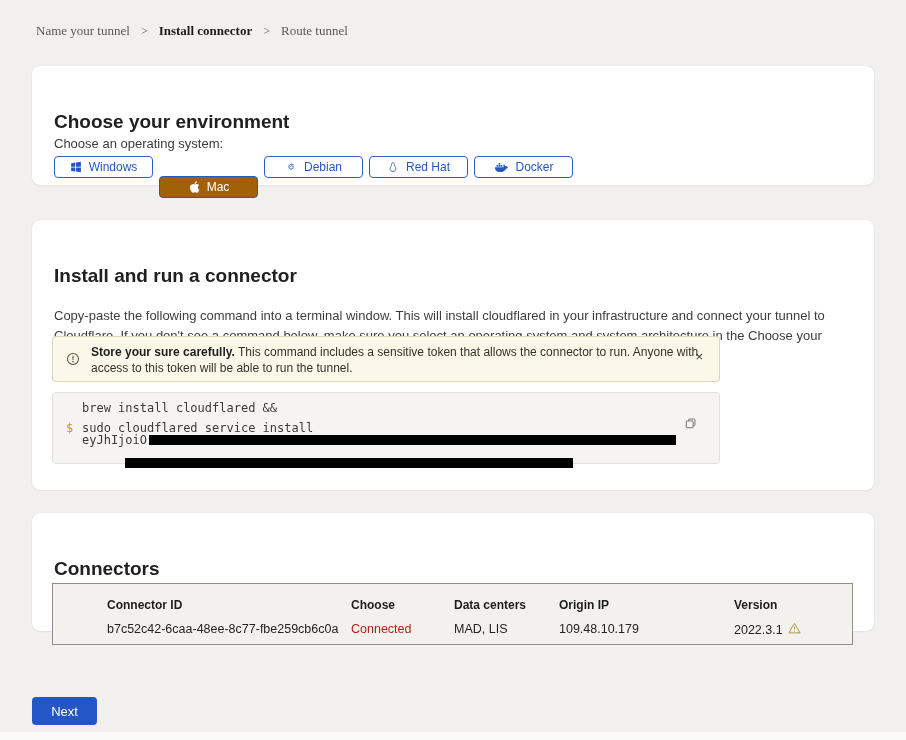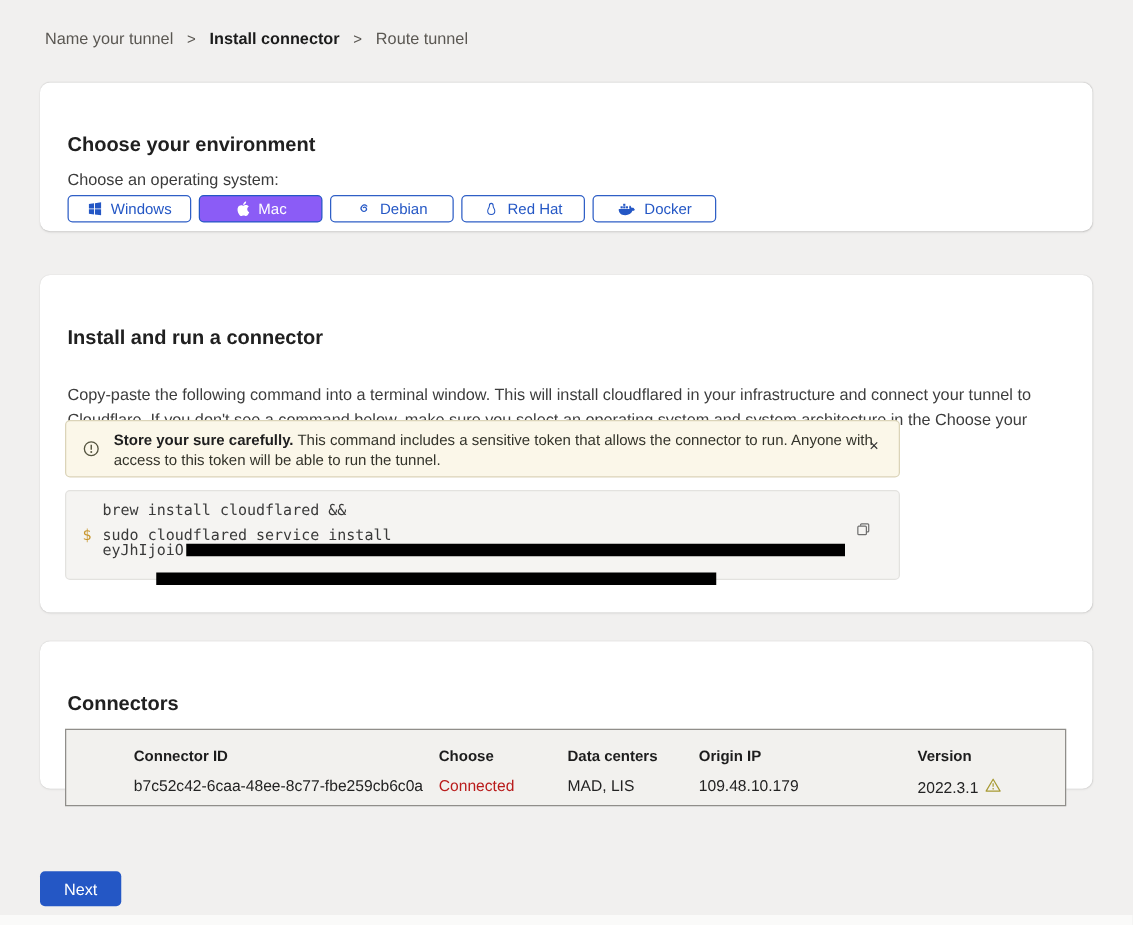--- a/index.html
+++ b/index.html
@@ -5,40 +5,40 @@
   * { box-sizing: border-box; }
   html,body { margin:0; padding:0; }
   body {
     width:906px; height:740px; position:relative;
     background:#f1f0ef; color:#1f1f1f;
     font-family:"Liberation Sans", sans-serif;
     overflow:hidden;
   }
 
   
-  .breadcrumb { position:absolute; left:36px; top:23px; display:flex; align-items:center; gap:11px; font-size:13px; color:#5a5752; }
+  .breadcrumb { position:absolute; left:36px; top:23px; display:flex; align-items:center; gap:11px; font-size:13px; color:#5a5752;font-family:Liberation Serif, serif; }
   .breadcrumb .crumb { cursor:pointer; }
   .breadcrumb .crumb.active { font-weight:bold; color:#1b1b1b; }
   .breadcrumb .sep { color:#5a5752; font-size:12px; }
 
   
   .card { position:absolute; left:32px; width:842px; background:#fff; border-radius:8px;
           box-shadow:0 0 1px rgba(0,0,0,.14), 0 1px 2px rgba(0,0,0,.05); }
   .card1 { top:66px; height:119px; }
   .card2 { top:220px; height:270px; }
   .card3 { top:513px; height:118px; }
-  .card-title { position:absolute; left:22px; top:29px; font-size:16px; font-weight:bold; color:#202020; }
+  .card-title { position:absolute; left:22px; top:29px; font-size:19px; font-weight:bold; color:#202020; }
 
   
   .os-label { position:absolute; left:22px; top:70px; font-size:13px; color:#3b3b3b; }
   .os-row { position:absolute; left:22px; top:90px; display:flex; gap:6px; }
   .os-btn { width:99px; height:22px; border:1px solid #2f5fc6; border-radius:4px; background:#fff; color:#2457c5;
             display:flex; align-items:center; justify-content:center; gap:7px; font-size:12px;
             font-family:"Liberation Sans", sans-serif; cursor:pointer; padding:0; }
-  .os-btn.selected { background:#8b5cf6; color:#fff; border-color:#2457c5; }
+  .os-btn.selected { background:#a16207; color:#fff; border-color:#2457c5;margin-top:20px; }
   .os-btn svg { flex:0 0 auto; display:block; }
 
   
   .desc { position:absolute; left:22px; top:73px; width:796px; font-size:13px; line-height:20px; color:#3d3d3d; }
 
   .banner { position:absolute; left:20px; top:116px; width:668px; height:46px;
             background:#fbf7e9; border:1px solid #dbd4b9; border-radius:4px; }
   .banner-icon { position:absolute; left:13px; top:15px; color:#54543f; }
   .banner-text { position:absolute; left:38px; top:7px; width:608px; font-size:12px; line-height:16px; color:#33332a; }
   .banner-text b { color:#1f1f1f; }

